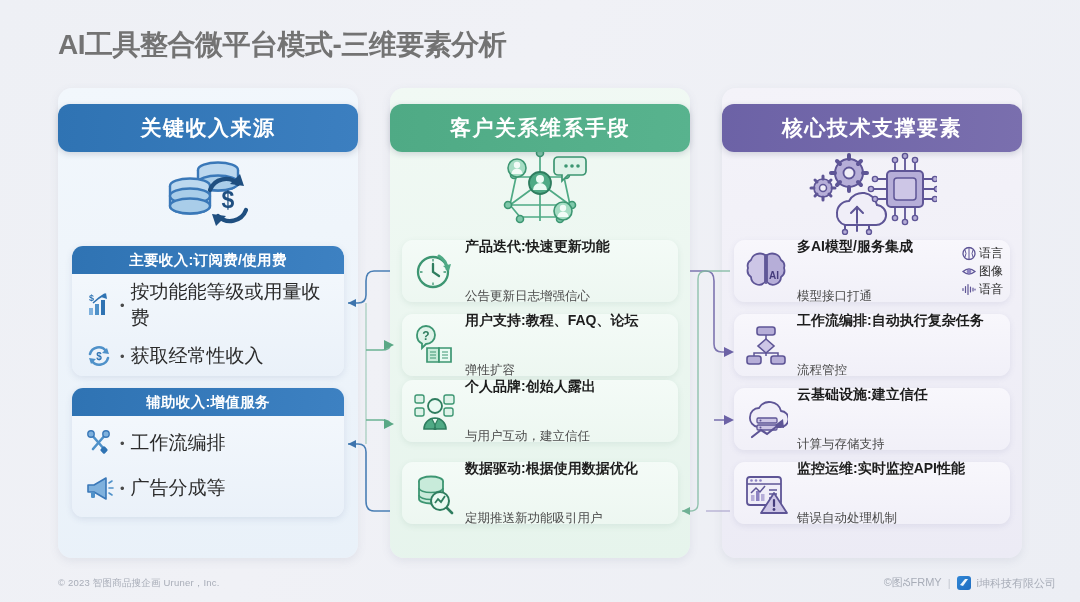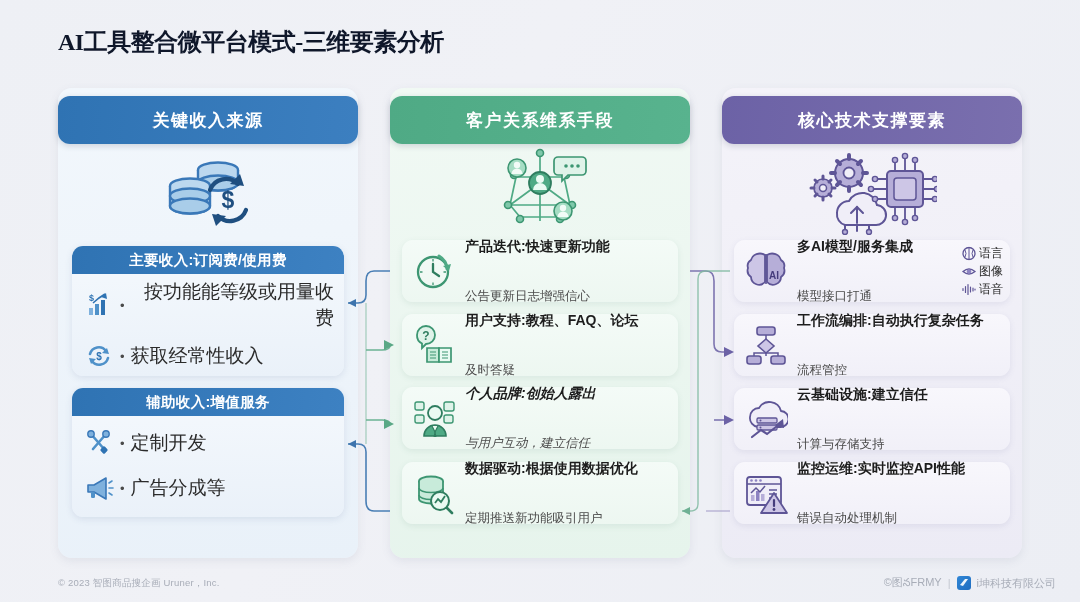--- a/index.html
+++ b/index.html
@@ -10,26 +10,25 @@
   }
   body {
     background: linear-gradient(120deg, #eef0f5 0%, #f0f1f6 40%, #eceef4 100%);
     position: relative;
   }
 
   
   .title {
     position: absolute;
     left: 58px; top: 26px;
-    font-size: 24px;
+    font-size: 28px;
     font-weight: bold;
     letter-spacing: -0.5px;
-    color: #0f172a;
+    color: #737373;
     white-space: nowrap;
-    font-family: Liberation Serif, serif;
   }
 
   
   .col {
     position: absolute;
     top: 88px;
     border-radius: 14px;
     overflow: visible;
   }
   .col-panel {
@@ -41,27 +40,27 @@
   #col1 { left: 58px;  width: 300px; height: 470px; }
   #col2 { left: 390px; width: 300px; height: 470px; }
   #col3 { left: 722px; width: 300px; height: 470px; }
 
   #col1 .col-panel { background: linear-gradient(175deg,#f2f7fc 0%, #e9f1f9 100%); }
   #col2 .col-panel { background: linear-gradient(175deg,#f1f9f4 0%, #e6f4ec 100%); }
   #col3 .col-panel { background: linear-gradient(175deg,#f4f3f9 0%, #ecebf5 100%); }
 
   .col-header {
     position: absolute;
-    left: 0; top: 8px;
+    left: 0; top: 16px;
     width: 100%;
     height: 48px;
     border-radius: 12px;
     display: flex; align-items: center; justify-content: center;
     color: #ffffff;
-    font-size: 17px;
+    font-size: 21px;
     font-weight: bold;
     letter-spacing: 1.5px;
     z-index: 3;
     box-shadow: 0 2px 6px rgba(40,50,80,0.18);
   }
   #col1 .col-header { background: linear-gradient(95deg,#2f73b3 0%, #3c7fc0 100%); }
   #col2 .col-header { background: linear-gradient(95deg,#4faa85 0%, #58b38e 100%); }
   #col3 .col-header { background: linear-gradient(95deg,#6c62a6 0%, #7a6fae 100%); }
 
   .hero-icon {
@@ -72,21 +71,20 @@
   }
 
   
   .c1card {
     position: absolute;
     left: 14px; width: 272px;
     border-radius: 11px;
     background: linear-gradient(180deg,#f5f9fd 0%,#eaf1f9 100%);
     box-shadow: 0 2px 7px rgba(70,95,140,0.13);
     overflow: hidden;
-    text-align: right;
   }
   .c1card-title {
     height: 28px;
     background: linear-gradient(95deg,#2f73b3,#3d81c2);
     color: #fff;
     font-size: 14.5px;
     font-weight: bold;
     display: flex; align-items: center; justify-content: center;
     letter-spacing: 0.3px;
   }
@@ -247,21 +245,21 @@
           <g stroke="#4f91c9" stroke-width="2.6" stroke-linecap="round" fill="none">
             <path d="M7 6 L20 21"></path>
             <path d="M22 6 L9 21"></path>
           </g>
           <circle cx="7" cy="6" r="3.2" fill="#7fb1dd" stroke="#3a78b8" stroke-width="1.4"></circle>
           <circle cx="22" cy="6" r="3.2" fill="#7fb1dd" stroke="#3a78b8" stroke-width="1.4"></circle>
           <rect x="17" y="19" width="6" height="6" rx="1.5" fill="#2f73b3" transform="rotate(45 20 22)"></rect>
         </svg>
       </span>
       <span class="dot">•</span>
-      <span class="tx">定制开发</span>
+      <span class="tx">工作流编排</span>
     </div>
     <div class="c1row" style="padding-bottom:14px;">
       <span class="ic">
         <svg width="30" height="30" viewBox="0 0 30 30">
           <path d="M4 12 L4 19 L10 19 L22 26 L22 5 L10 12 Z" fill="#7fb1dd" stroke="#3a78b8" stroke-width="1.6" stroke-linejoin="round"></path>
           <rect x="7" y="19" width="4" height="6" rx="1.2" fill="#4f91c9"></rect>
           <g stroke="#4f91c9" stroke-width="1.6" stroke-linecap="round">
             <path d="M25 10 L28 8"></path>
               <path d="M25 15 L29 15"></path>
               <path d="M25 20 L28 22"></path>
@@ -341,25 +339,25 @@
         <text x="14" y="17" font-size="12" font-weight="bold" fill="#2f7d5f" text-anchor="middle" font-family="Liberation Sans, sans-serif">?</text>
         <path d="M15 25 h12 v14 h-12 z" fill="#c8ebda" stroke="#3d9672" stroke-width="1.7"></path>
         <path d="M27 25 h12 v14 h-12 z" fill="#eafaf2" stroke="#3d9672" stroke-width="1.7"></path>
         <g stroke="#3d9672" stroke-width="1.1">
           <path d="M18 29 h6 M18 32 h6 M18 35 h6 M30 29 h6 M30 32 h6 M30 35 h6"></path>
         </g>
       </svg>
     </span>
     <span class="txt">
       <span class="t1">用户支持:教程、FAQ、论坛</span>
-      <span class="t2">及时答疑</span>
-    </span>
-  </div>
-
-  <div class="icard" style="top:299px; height:62px;font-style:italic;">
+      <span class="t2">弹性扩容</span>
+    </span>
+  </div>
+
+  <div class="icard" style="top:292px; height:62px;">
     <span class="ic">
       <svg width="44" height="44" viewBox="0 0 44 44">
         <circle cx="23" cy="17" r="7" fill="#eafaf2" stroke="#2f7d5f" stroke-width="1.8"></circle>
         <path d="M12 40 a11 11 0 0 1 22 0 z" fill="#4faa85" stroke="#2f7d5f" stroke-width="1.6"></path>
         <path d="M20 30 l3 6 l3 -6" fill="#eafaf2" stroke="#2f7d5f" stroke-width="1.2"></path>
         <path d="M23 34 l-1.5 7 h3 z" fill="#2f7d5f"></path>
         <g fill="#dff3e9" stroke="#3d9672" stroke-width="1.4">
           <rect x="3" y="6" width="9" height="8" rx="2"></rect>
           <rect x="3" y="19" width="9" height="8" rx="2"></rect>
           <rect x="32" y="6" width="10" height="9" rx="2"></rect>

